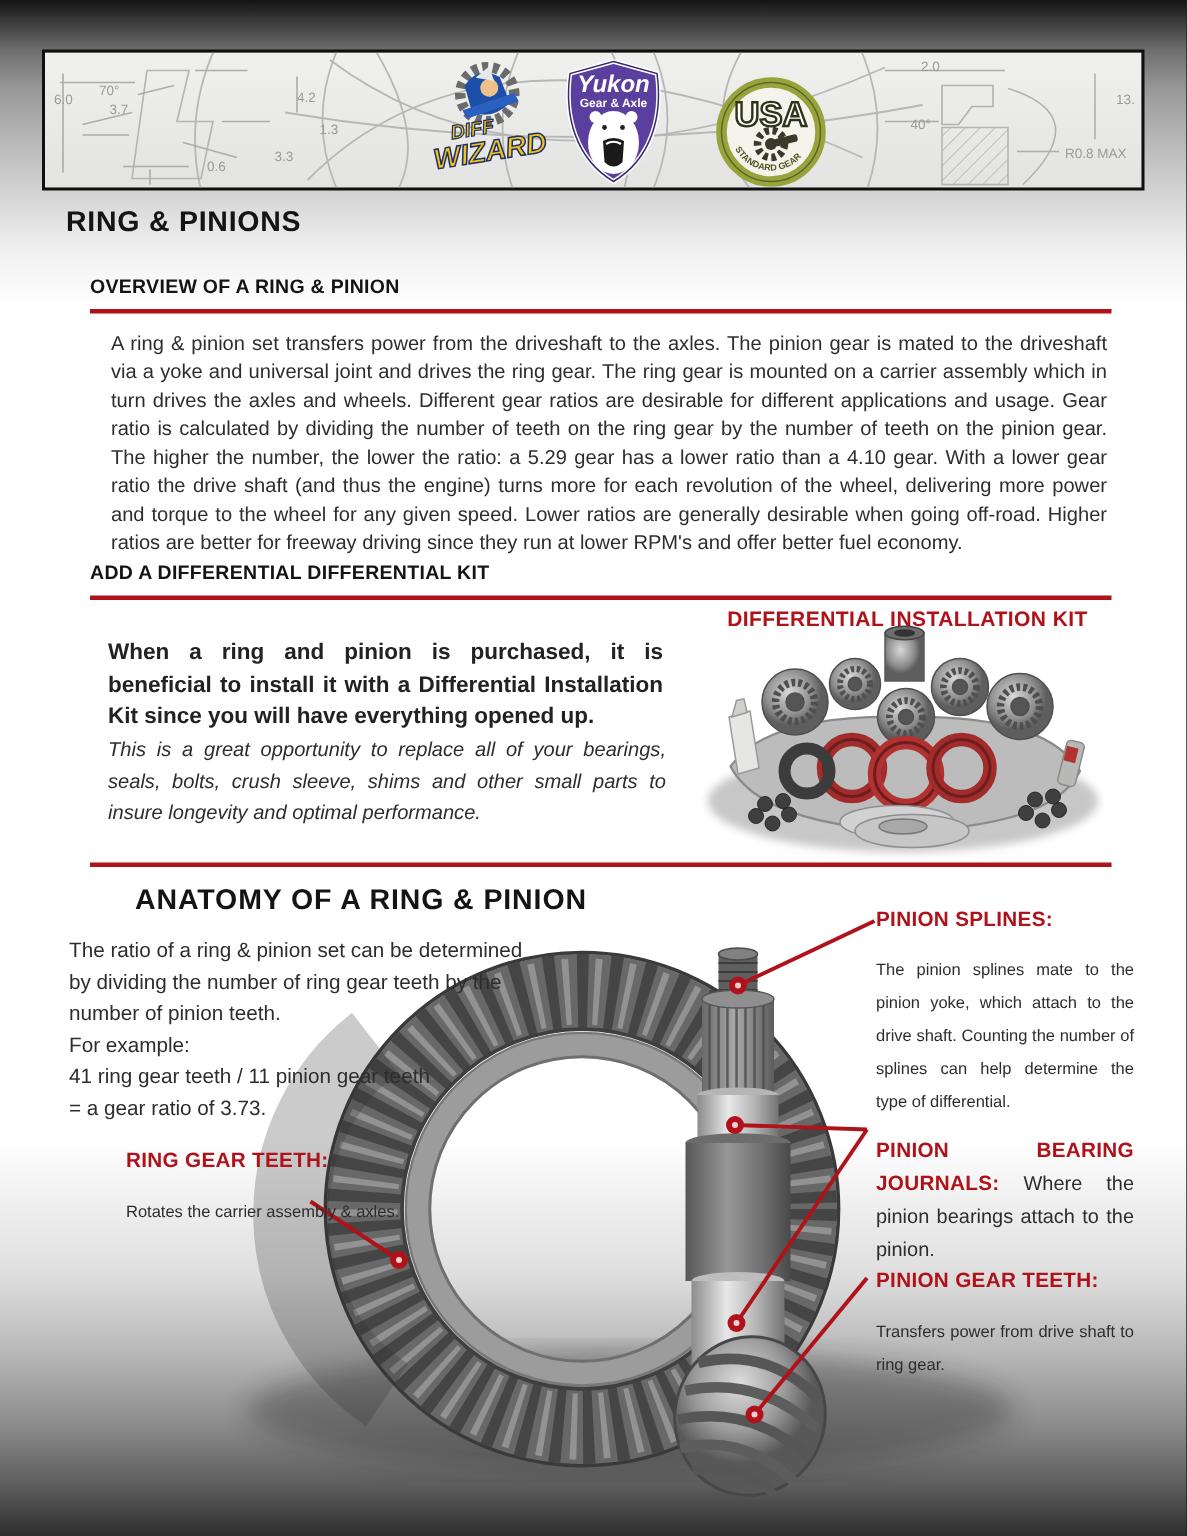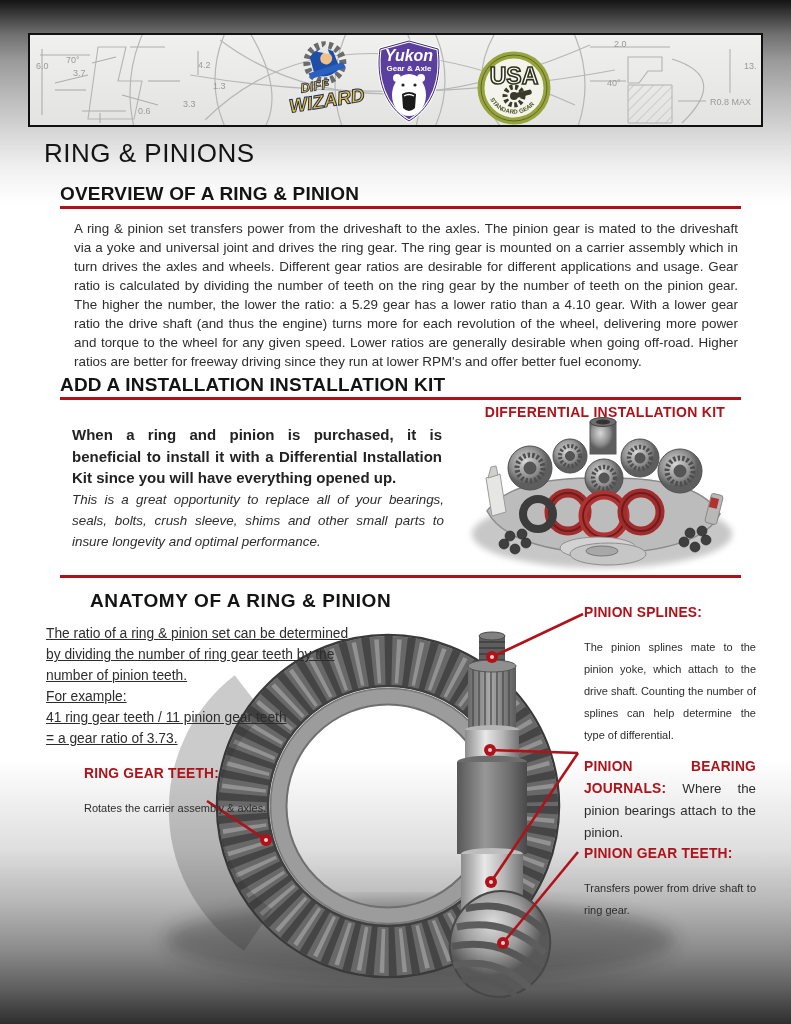--- a/index.html
+++ b/index.html
@@ -10,32 +10,32 @@
       #141414 0px,#3f3f3f 16px,#6f6f6f 34px,#999 60px,#b9b9b9 95px,
       #d9d9d9 135px,#f2f2f2 170px,#ffffff 205px,#ffffff 760px,
       #dedede 850px,#b5b5b5 905px,#8b8b8b 950px,#5d5d5d 990px,#2e2e2e 1024px);
   }
   
   .banner{position:absolute;left:28px;top:33px;width:735px;height:94px;background:linear-gradient(180deg,#f0f0ee,#e3e3e1);border:2px solid #101010;box-sizing:border-box;overflow:hidden;}
   .banner svg{position:absolute;left:0;top:0;}
   .techlabel{position:absolute;font-size:9px;color:#9a9a9a;white-space:nowrap;}
   .logo{position:absolute;}
   
-  .page-title{position:absolute;left:44px;top:138px;font-size:26px;font-weight:400;color:#141414;letter-spacing:.5px;}
-  .sec-head{position:absolute;font-size:19px;font-weight:700;color:#141414;letter-spacing:.2px;}
+  .page-title{position:absolute;left:44px;top:138px;font-size:19px;font-weight:700;color:#141414;letter-spacing:.5px;}
+  .sec-head{position:absolute;font-size:13px;font-weight:700;color:#141414;letter-spacing:.2px;}
   .rule{position:absolute;height:3px;background:#b0121a;width:681px;left:60px;}
   
   .body-copy{position:absolute;color:#2d2d2d;text-align:justify;}
   #overview-body{left:74px;top:219px;width:664px;font-size:13.4px;line-height:19px;}
   #kit-bold{left:72px;top:424px;width:370px;font-size:15px;line-height:21.5px;font-weight:700;color:#222;}
   #kit-body{left:72px;top:489px;width:372px;font-size:13.4px;line-height:21px;font-style:italic;}
   #kit-label{position:absolute;left:455px;top:404px;width:300px;text-align:center;font-size:14px;font-weight:700;color:#b0121a;letter-spacing:.3px;}
   
   #anatomy-head{left:58px;top:590px;font-size:19px;letter-spacing:.6px;margin-left:32px;}
-  .anatomy-text{position:absolute;z-index:2;color:#2d2d2d;text-decoration:underline;}
+  .anatomy-text{position:absolute;z-index:2;color:#2d2d2d;}
   #anatomy-intro{left:46px;top:623px;width:312px;font-size:13.8px;line-height:21px;}
   #anatomy-intro div{margin:0;}
   .callout{position:absolute;z-index:2;}
   .callout .lbl{color:#b0121a;font-weight:700;font-size:13.8px;letter-spacing:.2px;}
   .callout .txt{font-size:11px;line-height:22px;color:#2d2d2d;text-align:justify;margin-top:16px;}
   #co-ring{left:84px;top:766px;width:190px;}
   #co-ring .txt{text-align:left;width:200px;}
   #co-splines{left:584px;top:605px;width:172px;}
   #co-journals{left:584px;top:742px;width:172px;margin-top:14px;}
   #co-pteeth{left:584px;top:846px;width:172px;}
@@ -154,21 +154,21 @@
       </svg>
     </div>
   </div>
 
   <div class="page-title">RING &amp; PINIONS</div>
 
   <div class="sec-head" style="left:60px;top:183px">OVERVIEW OF A RING &amp; PINION</div>
   <div class="rule" style="top:206px"></div>
   <div class="body-copy" id="overview-body">A ring &amp; pinion set transfers power from the driveshaft to the axles. The pinion gear is mated to the driveshaft via a yoke and universal joint and drives the ring gear. The ring gear is mounted on a carrier assembly which in turn drives the axles and wheels. Different gear ratios are desirable for different applications and usage. Gear ratio is calculated by dividing the number of teeth on the ring gear by the number of teeth on the pinion gear. The higher the number, the lower the ratio: a 5.29 gear has a lower ratio than a 4.10 gear. With a lower gear ratio the drive shaft (and thus the engine) turns more for each revolution of the wheel, delivering more power and torque to the wheel for any given speed. Lower ratios are generally desirable when going off-road. Higher ratios are better for freeway driving since they run at lower RPM's and offer better fuel economy.</div>
 
-  <div class="sec-head" style="left:60px;top:374px">ADD A INSTALLATION INSTALLATION KIT</div>
+  <div class="sec-head" style="left:60px;top:374px">ADD A DIFFERENTIAL DIFFERENTIAL KIT</div>
   <div class="rule" style="top:397px"></div>
 
   <div id="kit-label">DIFFERENTIAL INSTALLATION KIT</div>
   <div class="body-copy" id="kit-bold">When a ring and pinion is purchased, it is beneficial to install it with a Differential Installation Kit since you will have everything opened up.</div>
   <div class="body-copy" id="kit-body">This is a great opportunity to replace all of your bearings, seals, bolts, crush sleeve, shims and other small parts to insure longevity and optimal performance.</div>
 
   <svg class="kit-svg" width="306" height="160" viewBox="0 0 306 160">
     <defs>
       <radialGradient id="brg" cx="40%" cy="35%">
           <stop offset="0%" stop-color="#d8d8d8"></stop>

